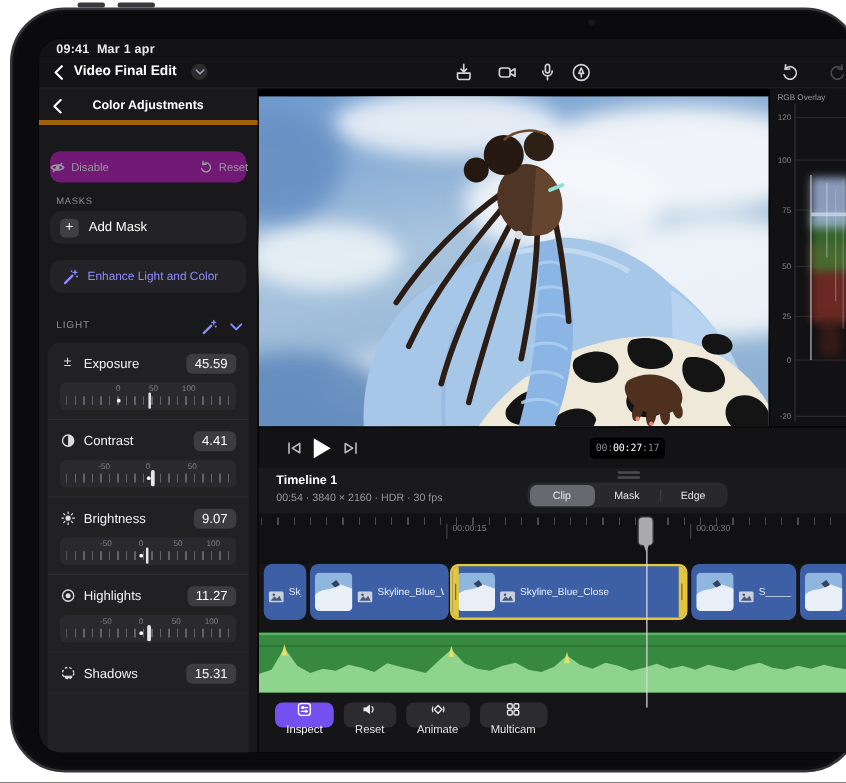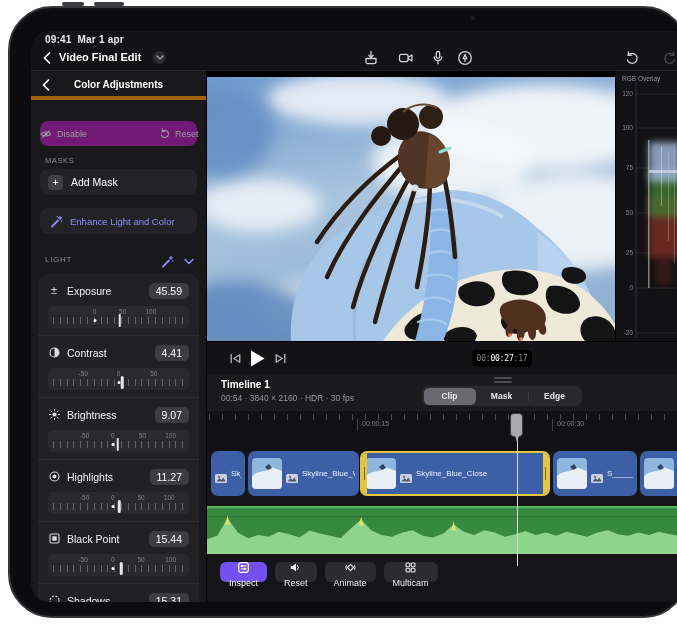--- a/index.html
+++ b/index.html
@@ -81,21 +81,21 @@
   
   .timeline { position:absolute; left:0; right:0; top:303px; bottom:0; background:#151518; }
   .tl-header { position:absolute; left:0; right:0; top:0; height:37px; background:#1a1a1d; }
   .tl-name { position:absolute; left:14px; top:5px; font-size:10px; font-weight:bold; color:#fff; }
   .tl-meta { position:absolute; left:14px; top:19px; font-size:8.5px; color:#97979d; }
   .drag-handle { position:absolute; left:287px; top:3px; width:18px; }
   .drag-handle div { height:2px; background:#4a4a4f; border-radius:1px; margin-bottom:2px; }
   .seg { position:absolute; left:215px; top:12px; width:160px; height:20px; background:#29292d; border-radius:7px;
          display:flex; padding:1.5px; }
   .seg-btn { flex:1; display:flex; align-items:center; justify-content:center; font-size:8.5px; color:#e6e6ea;
-             border-radius:5.5px; position:relative;font-weight:bold; }
+             border-radius:5.5px; position:relative; }
   .seg-btn.active { background:#68686f; }
   .seg-sep { width:1px; background:#3d3d42; margin:4px 0; }
 
   .tl-ruler { position:absolute; left:0; right:0; top:37px; height:40px; background:#111114; }
   .tl-ticks { position:absolute; left:2px; right:0; top:3px; height:6px;
               background:repeating-linear-gradient(90deg,#4b4b50 0 1px,transparent 1px 13px); }
   .rl-item { position:absolute; top:8px; font-size:7px; color:#7e7e84; padding-left:4px; border-left:1px solid #3f3f44; height:12px; line-height:10px; }
 
   .clips { position:absolute; left:0; right:0; top:77px; height:45px; overflow:hidden; }
   .clip { position:absolute; top:0; height:45px; background:#3c5fa6; border-radius:7px; overflow:hidden;
@@ -326,41 +326,20 @@
        <span class="s-value">11.27</span>
      </div>
      <div class="s-ruler">
        <span class="s-ruler-lbl" style="left:26%">-50</span>
               <span class="s-ruler-lbl" style="left:46%">0</span>
               <span class="s-ruler-lbl" style="left:66%">50</span>
               <span class="s-ruler-lbl" style="left:86%">100</span>
        <span class="s-ticks"></span>
        <span class="s-dot" style="left:46%"></span>
        <span class="s-bar" style="left:50.5%"></span>
-     </div>
-          </div>
-          <div class="slider-row">
-            <div class="s-head">
-       <span class="s-icon">
-                <svg width="11" height="11" viewBox="0 0 11 11">
-                  <rect x="1" y="1" width="9" height="9" rx="1.5" class="st" style="stroke-width:1.1"></rect>
-                  <rect x="3.3" y="3.3" width="4.4" height="4.4" fill="currentColor"></rect>
-                </svg>
-              </span>
-       <span class="s-name">Black Point</span>
-       <span class="s-value">15.44</span>
-     </div>
-     <div class="s-ruler">
-       <span class="s-ruler-lbl" style="left:25%">-50</span>
-              <span class="s-ruler-lbl" style="left:46%">0</span>
-              <span class="s-ruler-lbl" style="left:66%">50</span>
-              <span class="s-ruler-lbl" style="left:87%">100</span>
-       <span class="s-ticks"></span>
-       <span class="s-dot" style="left:46%"></span>
-       <span class="s-bar" style="left:52%"></span>
      </div>
           </div>
           <div class="slider-row">
             <div class="s-head">
        <span class="s-icon">
                 <svg width="11" height="11" viewBox="0 0 11 11">
                   <circle cx="5.5" cy="5.5" r="4.5" fill="none" stroke="currentColor" stroke-width="1.1" stroke-dasharray="2,1.6"></circle>
                   <path d="M1.6,7.5 a4.5,4.5 0 0 0 7.8,0 Z" fill="currentColor"></path>
                 </svg>
               </span>

